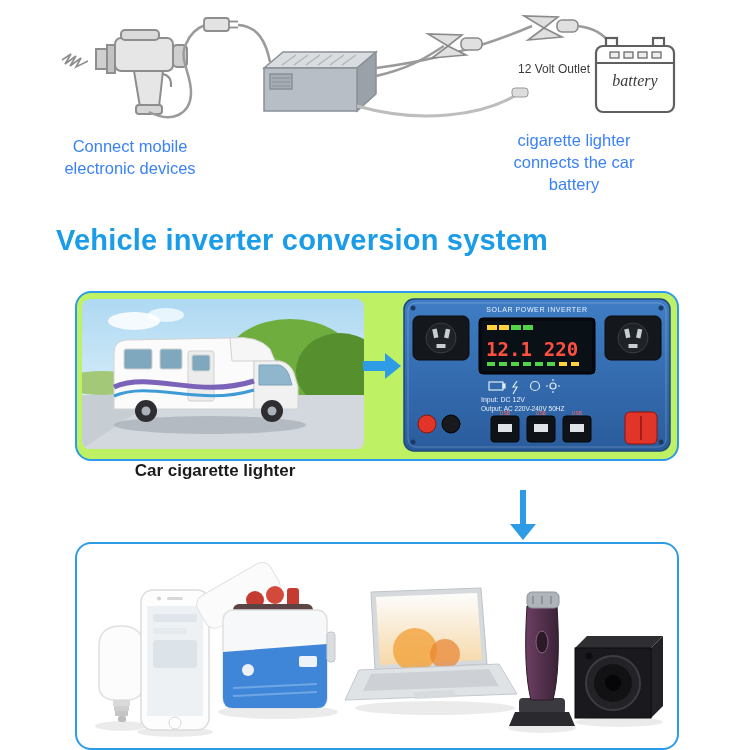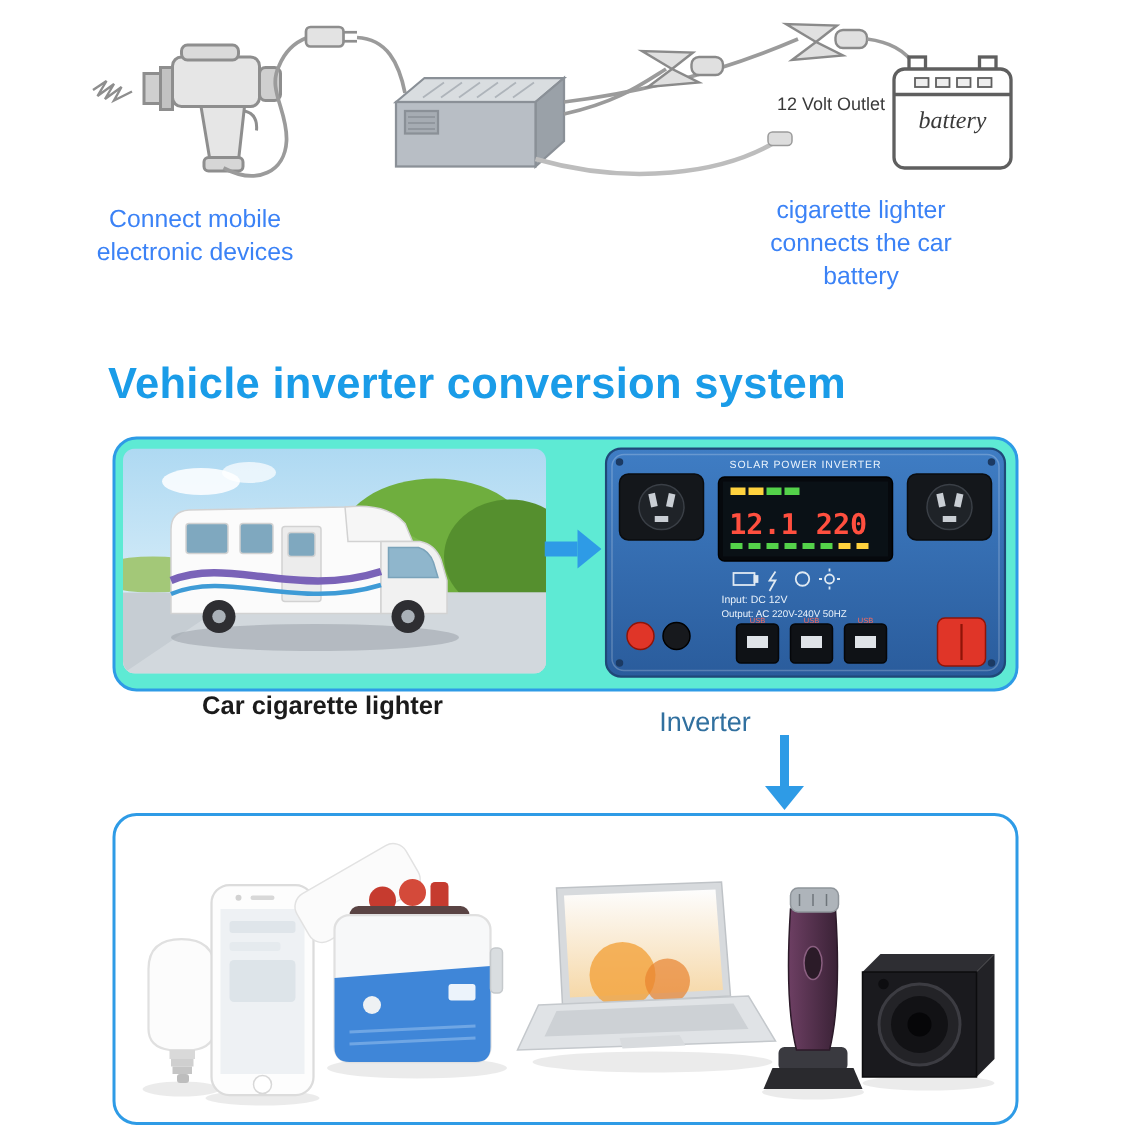--- a/index.html
+++ b/index.html
@@ -6,35 +6,35 @@
   .stage{
     position:relative;width:750px;height:750px;background:#ffffff;
     font-family:"Liberation Sans",sans-serif;overflow:hidden;
   }
   .abs{position:absolute;}
   .caption{
     position:absolute;text-align:center;color:#3b82f6;
     font-size:16.5px;line-height:1.32;white-space:pre-line;
   }
   .heading{
-    position:absolute;left:56px;top:224px;margin:16px;
+    position:absolute;left:56px;top:224px;margin:0;
     font-size:29px;font-weight:600;color:#1a9ce8;letter-spacing:.2px;
   }
   .outlet-label{
     position:absolute;left:518px;top:62px;width:90px;
     font-size:12px;font-weight:400;color:#3a3a3a;
   }
   .battery-label{
     position:absolute;left:600px;top:72px;width:70px;text-align:center;
     font-family:"Liberation Serif",serif;font-style:italic;
     font-size:16px;color:#3a3a3a;
   }
   .flow-box{
     position:absolute;left:75px;top:291px;width:600px;height:166px;
-    border:2px solid #2e9be6;border-radius:16px;background:#5eead4;text-align:center;
+    border:2px solid #2e9be6;border-radius:16px;background:#bef264;text-align:center;
   }
   .appliance-box{
     position:absolute;left:75px;top:542px;width:600px;height:204px;
     border:2px solid #2e9be6;border-radius:16px;background:#fff;
   }
   .cap-strong{
     position:absolute;left:95px;top:461px;width:240px;text-align:center;
     font-size:17px;font-weight:600;color:#1b1b1b;
   }
   .cap-inverter{
@@ -256,21 +256,20 @@
       <g>
         <rect x="222" y="114" width="32" height="32" rx="5" fill="#e03528" stroke="#8f1408"></rect>
         <line x1="238" y1="118" x2="238" y2="142" stroke="#8f1408" stroke-width="1.5"></line>
       </g>
       <circle cx="24" cy="126" r="9" fill="#e03528" stroke="#8f1408"></circle>
       <circle cx="48" cy="126" r="9" fill="#17191d" stroke="#000000"></circle>
     </svg>
   </div>
 
   <div class="cap-strong">Car cigarette lighter</div>
-  <div class="cap-inverter">Inverter</div>
 
   <svg class="abs" style="left:506px;top:490px;" width="34" height="50" viewBox="0 0 34 50">
     <rect x="14" y="0" width="6" height="34" fill="#2e9be6"></rect>
     <polygon points="4,34 30,34 17,50" fill="#2e9be6"></polygon>
   </svg>
 
   <div class="appliance-box">
     <svg class="abs" style="left:6px;top:4px;" width="588" height="196" viewBox="0 0 588 196">
       <defs>
         <linearGradient id="shaverGrad" x1="0" y1="0" x2="1" y2="0">

